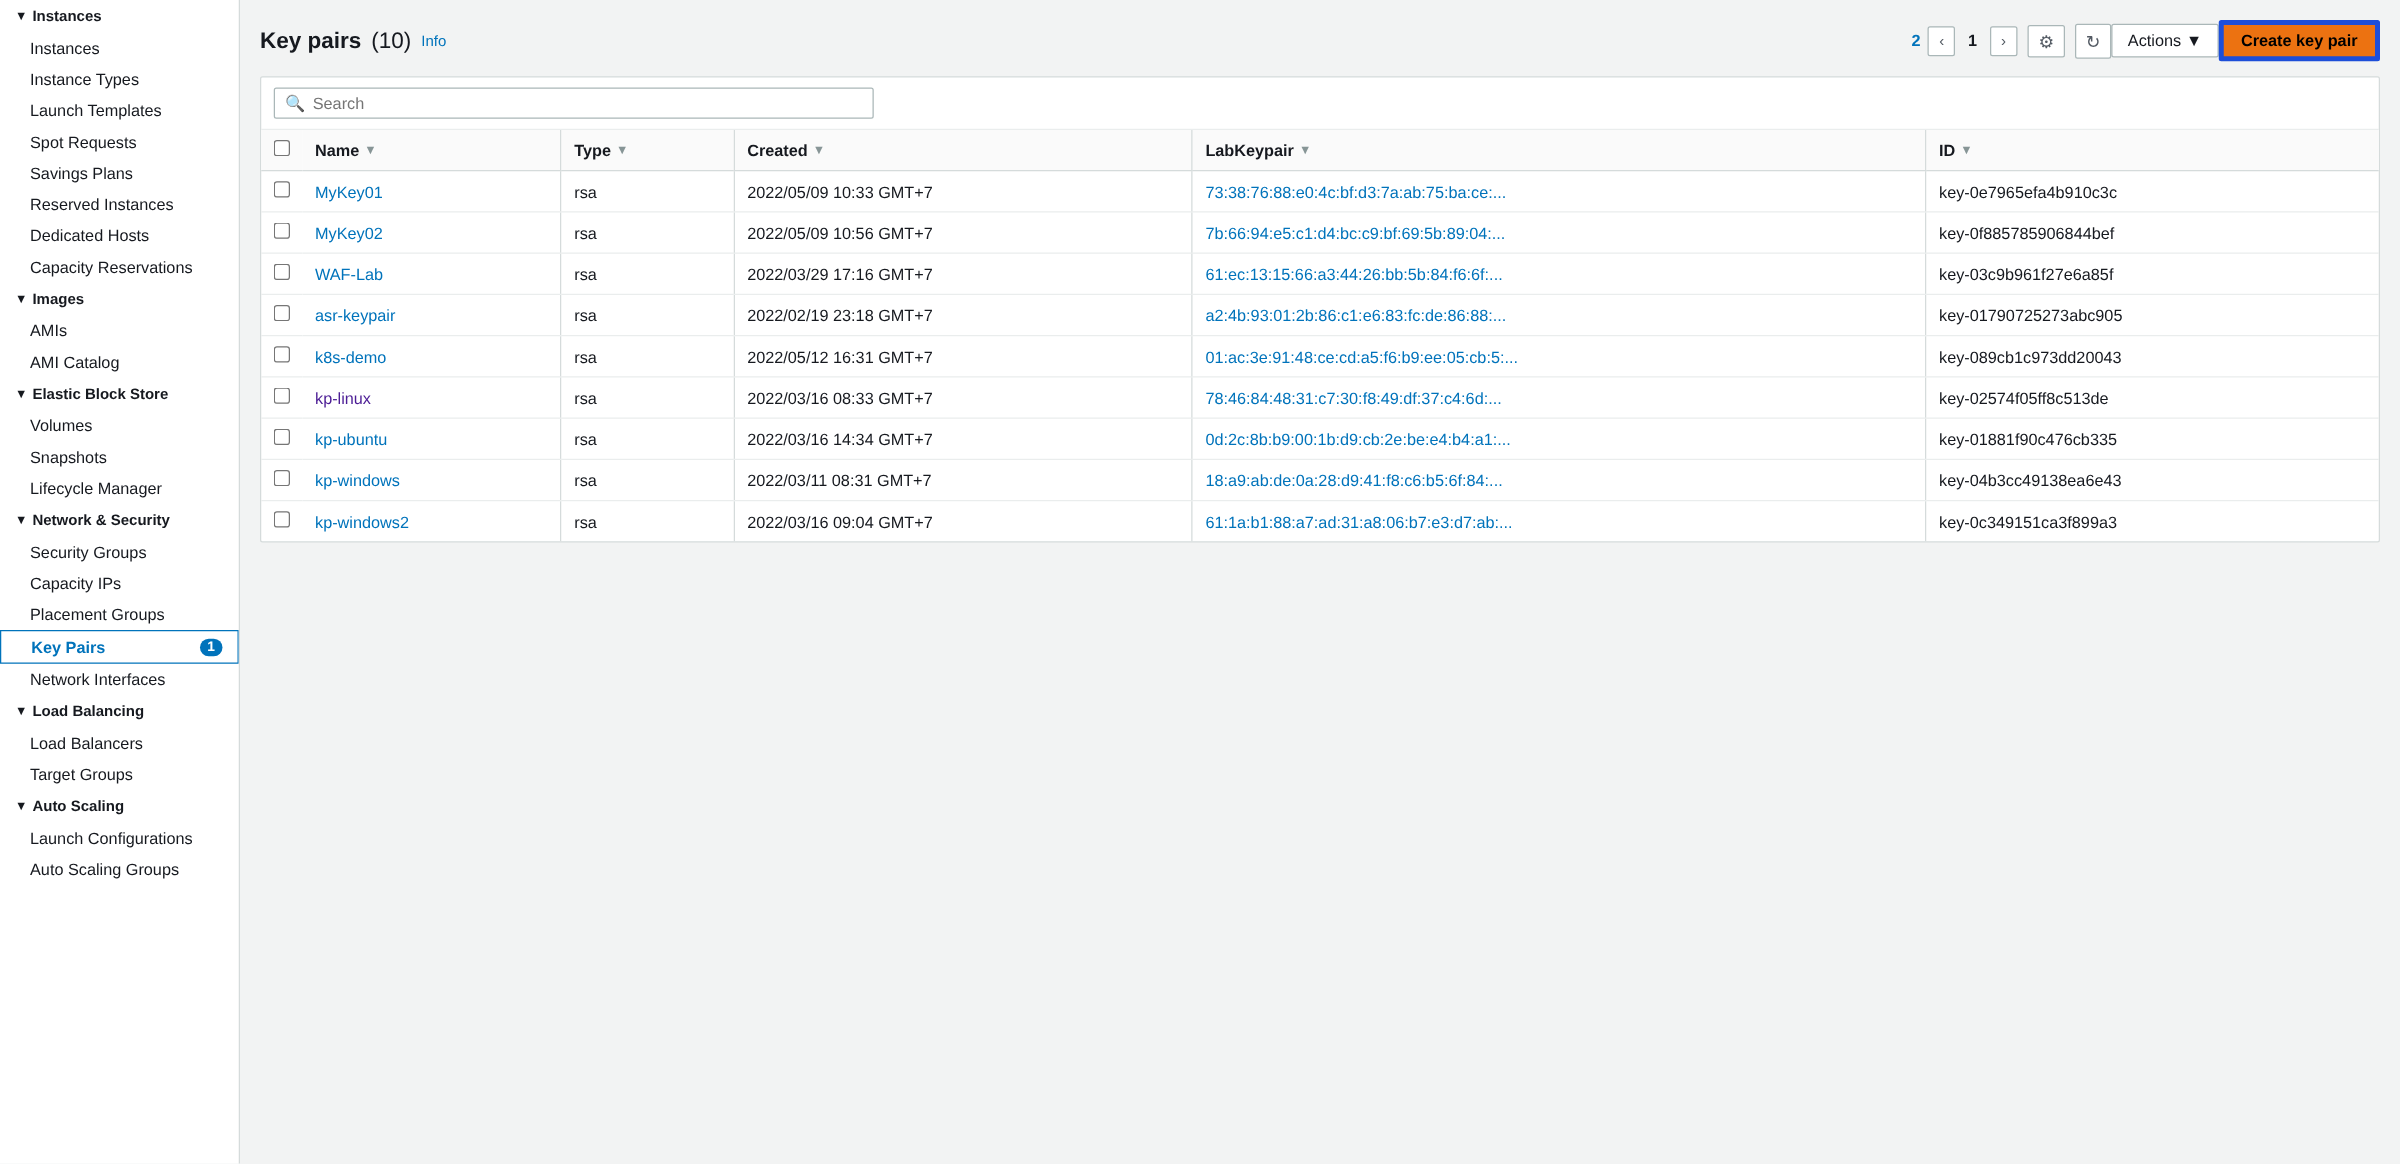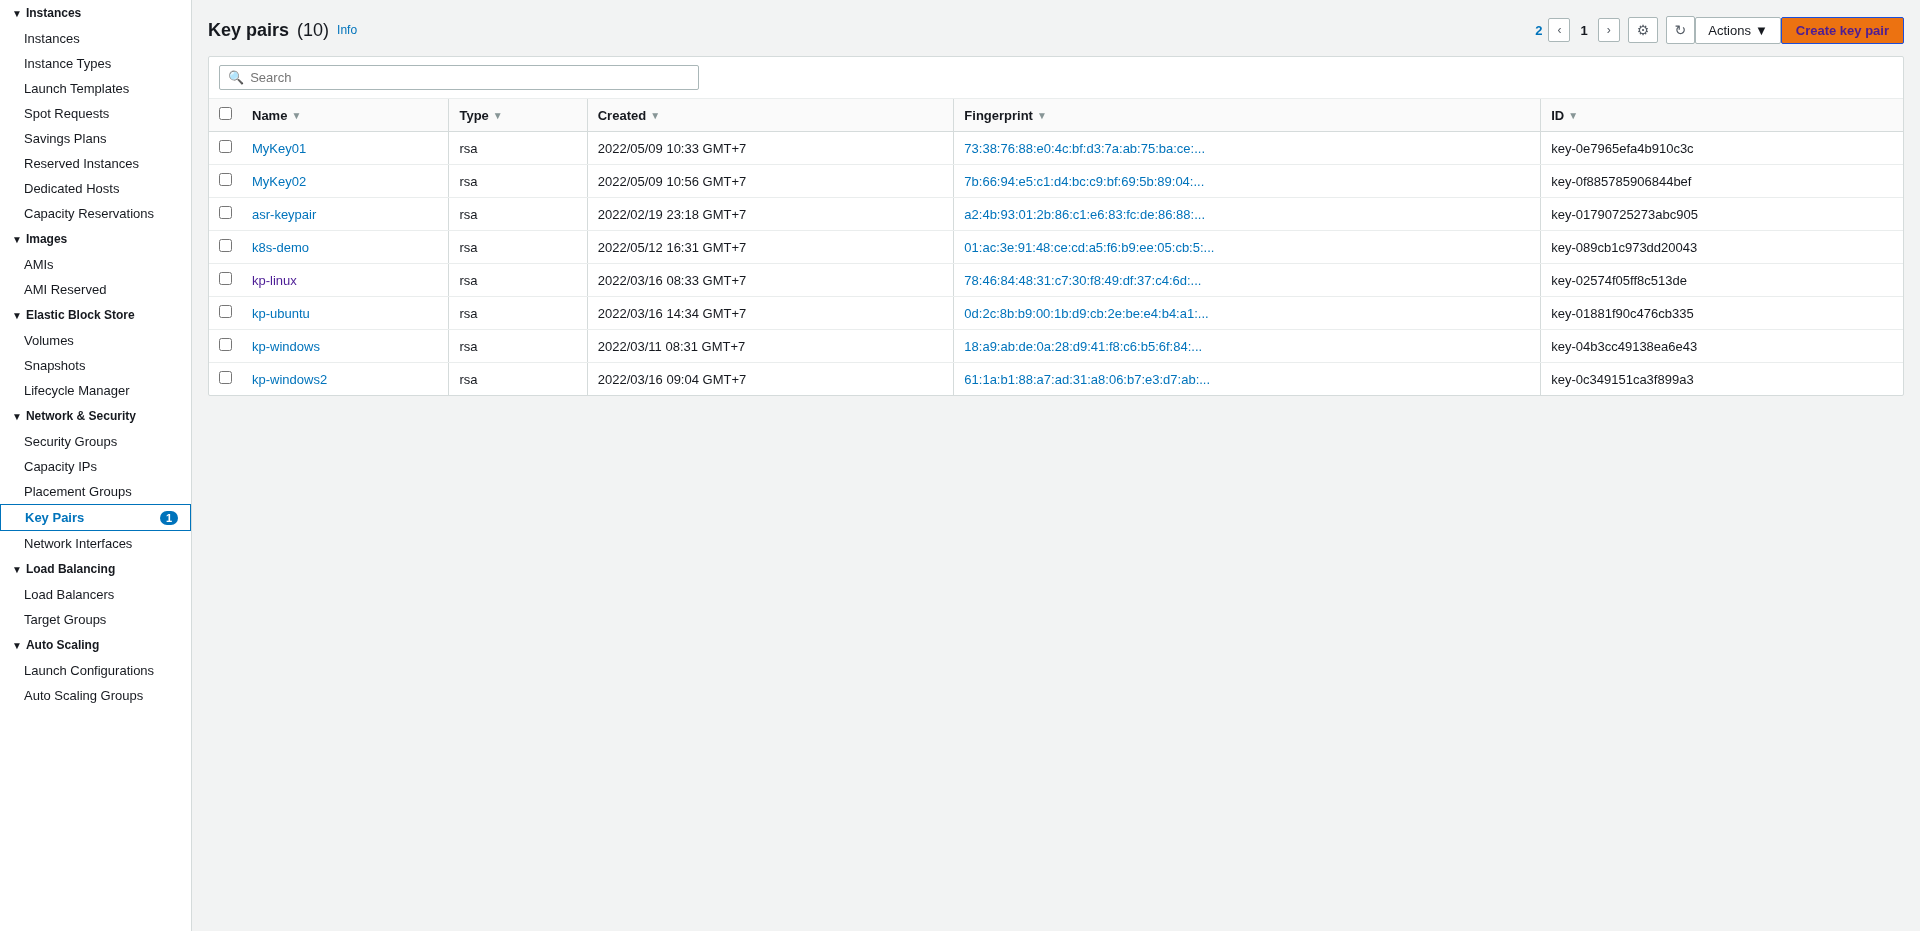--- a/index.html
+++ b/index.html
@@ -17,21 +17,21 @@
 
     
     .main { flex: 1; overflow-y: auto; padding: 16px; background: #f2f3f3; }
     .page-header { display: flex; align-items: center; justify-content: space-between; margin-bottom: 12px; }
     .page-title-row { display: flex; align-items: center; gap: 8px; }
     .page-title { font-size: 18px; font-weight: 700; color: #16191f; }
     .page-title-count { font-size: 18px; color: #16191f; }
     .info-link { color: #0073bb; font-size: 12px; cursor: pointer; text-decoration: none; }
     .btn-refresh { background: #fff; border: 1px solid #aab7b8; border-radius: 2px; padding: 5px 8px; cursor: pointer; font-size: 14px; color: #545b64; }
     .btn-actions { background: #fff; border: 1px solid #aab7b8; border-radius: 2px; padding: 5px 12px; cursor: pointer; font-size: 13px; color: #16191f; display: flex; align-items: center; gap: 4px; }
-    .btn-create { background: #ec7211; border: 1px solid #1d4ed8; border-radius: 2px; padding: 5px 14px; cursor: pointer; font-size: 13px; color: #4c1d95; font-weight: 600; white-space: nowrap; }
+    .btn-create { background: #ec7211; border: 4px solid #1d4ed8; border-radius: 2px; padding: 5px 14px; cursor: pointer; font-size: 13px; color: #000000; font-weight: 600; white-space: nowrap; }
 
     
     .pagination { display: flex; align-items: center; gap: 2px; margin-right: 8px; }
     .pagination-btn { background: #fff; border: 1px solid #aab7b8; border-radius: 2px; padding: 4px 8px; cursor: pointer; font-size: 12px; color: #545b64; }
     .pagination-page { font-size: 13px; font-weight: 600; padding: 4px 8px; }
     .pagination-count { color: #0073bb; font-size: 13px; font-weight: 600; margin-right: 4px; }
     .settings-btn { background: #fff; border: 1px solid #aab7b8; border-radius: 2px; padding: 4px 8px; cursor: pointer; font-size: 14px; color: #545b64; }
 
     
     .table-container { background: #fff; border: 1px solid #d5dbdb; border-radius: 2px; }
@@ -68,21 +68,21 @@
           <a href="#" class="sidebar-item">Launch Templates</a>
           <a href="#" class="sidebar-item">Spot Requests</a>
           <a href="#" class="sidebar-item">Savings Plans</a>
           <a href="#" class="sidebar-item">Reserved Instances</a>
           <a href="#" class="sidebar-item">Dedicated Hosts</a>
           <a href="#" class="sidebar-item">Capacity Reservations</a>
         </div>
         <div class="sidebar-section">
           <div class="sidebar-section-header"><span class="chevron">▼</span> Images</div>
           <a href="#" class="sidebar-item">AMIs</a>
-          <a href="#" class="sidebar-item">AMI Reserved</a>
+          <a href="#" class="sidebar-item">AMI Catalog</a>
         </div>
         <div class="sidebar-section">
           <div class="sidebar-section-header"><span class="chevron">▼</span> Elastic Block Store</div>
           <a href="#" class="sidebar-item">Volumes</a>
           <a href="#" class="sidebar-item">Snapshots</a>
           <a href="#" class="sidebar-item">Lifecycle Manager</a>
         </div>
         <div class="sidebar-section">
           <div class="sidebar-section-header"><span class="chevron">▼</span> Network &amp; Security</div>
           <a href="#" class="sidebar-item">Security Groups</a>
@@ -161,21 +161,21 @@
             <th style="width:1px;padding:0;background:#d5dbdb;"></th>
             <th>
               <div class="col-header">
                 <span>Created</span>
                 <span class="sort-icon">▼</span>
               </div>
             </th>
             <th style="width:1px;padding:0;background:#d5dbdb;"></th>
             <th>
               <div class="col-header">
-                <span>Fingerprint</span>
+                <span>LabKeypair</span>
                 <span class="sort-icon">▼</span>
               </div>
             </th>
             <th style="width:1px;padding:0;background:#d5dbdb;"></th>
             <th>
               <div class="col-header">
                 <span>ID</span>
                 <span class="sort-icon">▼</span>
               </div>
             </th>
@@ -202,20 +202,34 @@
       </td>
       <td><a style="color:#0073bb;text-decoration:none;cursor:pointer;">MyKey02</a></td>
       <td style="width:1px;padding:0;background:#d5dbdb;"></td>
       <td>rsa</td>
       <td style="width:1px;padding:0;background:#d5dbdb;"></td>
       <td>2022/05/09 10:56 GMT+7</td>
       <td style="width:1px;padding:0;background:#d5dbdb;"></td>
       <td><span style="color:#0073bb;">7b:66:94:e5:c1:d4:bc:c9:bf:69:5b:89:04:...</span></td>
       <td style="width:1px;padding:0;background:#d5dbdb;"></td>
       <td>key-0f885785906844bef</td>
+    </tr>
+            <tr>
+      <td class="checkbox-col">
+        <input type="checkbox" style="">
+      </td>
+      <td><a style="color:#0073bb;text-decoration:none;cursor:pointer;">WAF-Lab</a></td>
+      <td style="width:1px;padding:0;background:#d5dbdb;"></td>
+      <td>rsa</td>
+      <td style="width:1px;padding:0;background:#d5dbdb;"></td>
+      <td>2022/03/29 17:16 GMT+7</td>
+      <td style="width:1px;padding:0;background:#d5dbdb;"></td>
+      <td><span style="color:#0073bb;">61:ec:13:15:66:a3:44:26:bb:5b:84:f6:6f:...</span></td>
+      <td style="width:1px;padding:0;background:#d5dbdb;"></td>
+      <td>key-03c9b961f27e6a85f</td>
     </tr>
             <tr>
       <td class="checkbox-col">
         <input type="checkbox" style="">
       </td>
       <td><a style="color:#0073bb;text-decoration:none;cursor:pointer;">asr-keypair</a></td>
       <td style="width:1px;padding:0;background:#d5dbdb;"></td>
       <td>rsa</td>
       <td style="width:1px;padding:0;background:#d5dbdb;"></td>
       <td>2022/02/19 23:18 GMT+7</td>

